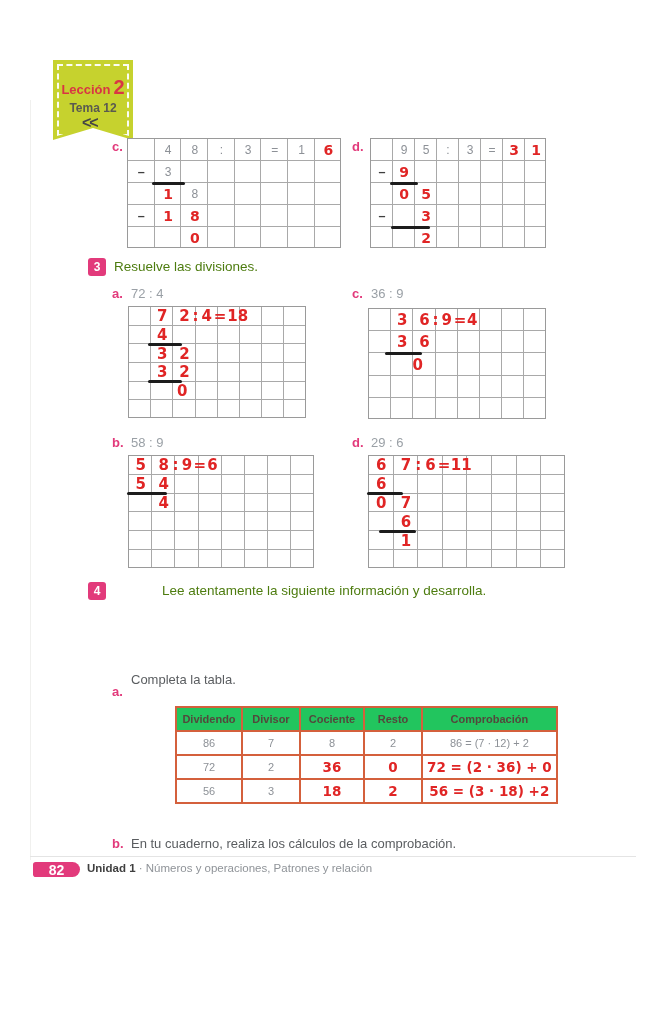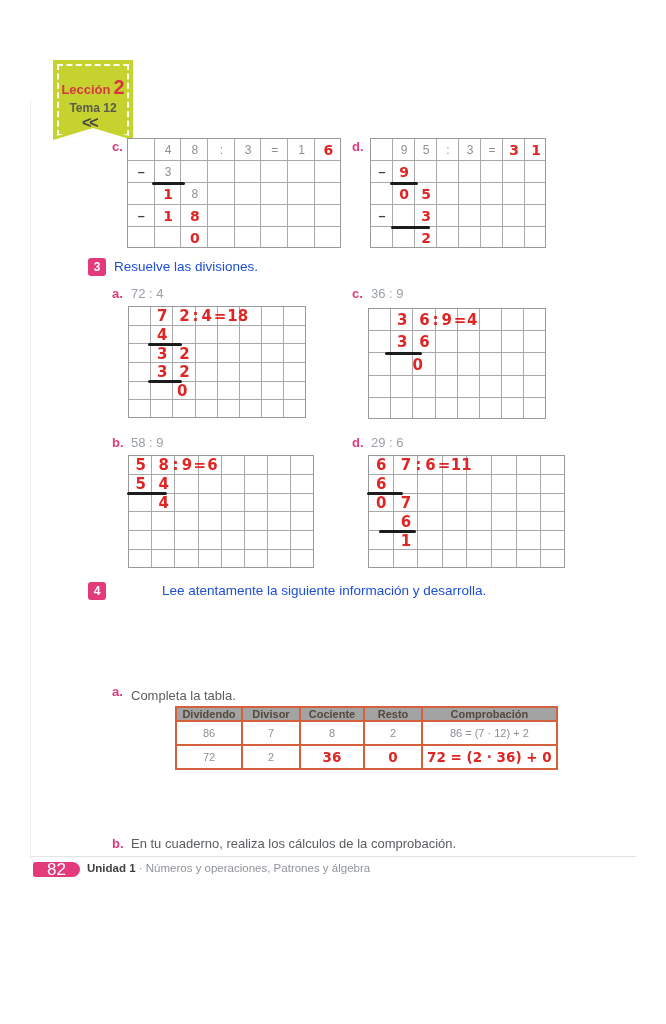--- a/index.html
+++ b/index.html
@@ -39,50 +39,50 @@
   .pos-grid-b { left:128px; top:455px; }
   .pos-grid-d3 { left:368px; top:455px; }
 
   .mini-label { position:absolute; color:var(--pink); font-weight:bold; font-size:13px; }
   .expr { position:absolute; color:#9aa0a6; font-size:13px; }
 
   
   .num-box { position:absolute; width:18px; height:18px; background:var(--pink); color:#fff;
              font-size:12px; font-weight:bold; display:flex; align-items:center; justify-content:center;
              border-radius:3px; }
-  .ex-title { position:absolute; color:#1d4ed8; font-size:13.5px; }
+  .ex-title { position:absolute; color:#4d7c0f; font-size:13.5px; }
 
   
   .info-box { position:absolute; left:128px; top:602px; width:484px; height:66px;
               background:#edf0d0; border-radius:6px; box-shadow:4px 4px 5px rgba(125,125,110,.35); }
   .info-text { position:absolute; left:0; right:0; top:12px; text-align:center;
                color:#6b6b5e; font-size:12.5px; }
   .clip-mark { position:absolute; width:3px; background:#a9a9a2; border-radius:2px; }
   .clip-left  { left:9px;  top:12px; height:30px; }
   .clip-right { right:13px; top:8px; height:40px; }
   .formula-pill { position:absolute; left:50%; transform:translateX(-50%); top:34px;
                   background:#fcfcf4; border:1px solid #c9c9ba; border-radius:13px;
                   padding:4px 18px; color:#4d4d45; font-size:13px; font-weight:bold; white-space:nowrap; }
 
   
   .ctable { position:absolute; left:175px; top:706px; border-collapse:collapse;
             font-family:"Liberation Sans", sans-serif; }
   .ctable th, .ctable td { border:2px solid #d4603c; text-align:center; padding:0 4px; }
-  .ctable th { background:#a3a3a3; color:#53483c; font-size:11px; font-weight:bold; height:14px; }
+  .ctable th { background:#22c55e; color:#53483c; font-size:11px; font-weight:bold; height:24px; }
   .ctable td { height:24px; font-size:11px; color:#8d9197; }
   .ctable td.w { color:var(--red); font-weight:bold; font-size:13.5px;
                  font-family:"DejaVu Sans", sans-serif; white-space:nowrap; }
   .col-dividendo { width:66px; } .col-divisor { width:58px; } .col-cociente { width:64px; }
   .col-resto { width:58px; } .col-comprobacion { width:99px; }
 
   
   .sub-text { position:absolute; color:#5a5d60; font-size:13px; }
   .footer-rule { position:absolute; left:30px; top:856px; width:606px; height:1px; background:#e4e4e4; }
   .page-pill { position:absolute; left:33px; top:862px; width:47px; height:15px; background:var(--pink);
-               border-radius:3px 8px 8px 3px; color:#fff; font-size:17px; font-weight:normal;
+               border-radius:3px 8px 8px 3px; color:#fff; font-size:14px; font-weight:bold;
                display:flex; align-items:center; justify-content:center;text-align:center; }
   .footer-text { position:absolute; left:87px; top:862px; font-size:11.5px; color:#8f9398; }
   .footer-text b { color:#3f3f3f; }
   .page-edge { position:absolute; left:30px; top:100px; width:1px; height:760px; background:#f0f0ee; }
 </style>
 </head>
 <body>
 
 <div class="page">
 
@@ -204,21 +204,21 @@
       <span class="gi r" style="left: 36.9px; top: 84.6px;">1</span>
       <div class="gline" style="left: -2.46px; top: 36.1px; width: 36.9px;"></div>
       <div class="gline" style="left: 9.84px; top: 73.7px; width: 36.9px;"></div>
     </div>
 
   <div class="num-box" style="left:88px; top:582px;">4</div>
   <div class="ex-title" style="left:114px; top:583px;margin-left:48px;">Lee atentamente la siguiente información y desarrolla.</div>
 
 
   <span class="mini-label" style="left:112px; top:684px;">a.</span>
-  <span class="sub-text" style="left:131px; top:688px;">Completa la tabla.</span>
+  <span class="sub-text" style="left:131px; top:672px;">Completa la tabla.</span>
 
   <table class="ctable">
     <colgroup>
       <col class="col-dividendo">
         <col class="col-divisor">
         <col class="col-cociente">
       <col class="col-resto">
         <col class="col-comprobacion">
     </colgroup>
     <thead>
@@ -238,26 +238,33 @@
           <td>2</td>
           <td>86 = (7 · 12) + 2</td>
         </tr>
         <tr>
           <td>72</td>
           <td>2</td>
           <td class="w">36</td>
           <td class="w">0</td>
           <td class="w">72 = (2 · 36) + 0</td>
         </tr>
+        <tr>
+          <td>56</td>
+          <td>3</td>
+          <td class="w">18</td>
+          <td class="w">2</td>
+          <td class="w">56 = (3 · 18) +2</td>
+        </tr>
       </tbody>
   </table>
 
   <span class="mini-label" style="left:112px; top:836px;">b.</span>
   <span class="sub-text" style="left:131px; top:836px;">En tu cuaderno, realiza los cálculos de la comprobación.</span>
 
   <div class="page-edge"></div>
   <div class="footer-rule"></div>
   <div class="page-pill">82</div>
   <div class="footer-text">
-    <b>Unidad 1</b><span> · Números y operaciones, Patrones y álgebra</span>
+    <b>Unidad 1</b><span> · Números y operaciones, Patrones y relación</span>
   </div>
 
 </div>
 
 </body></html>

